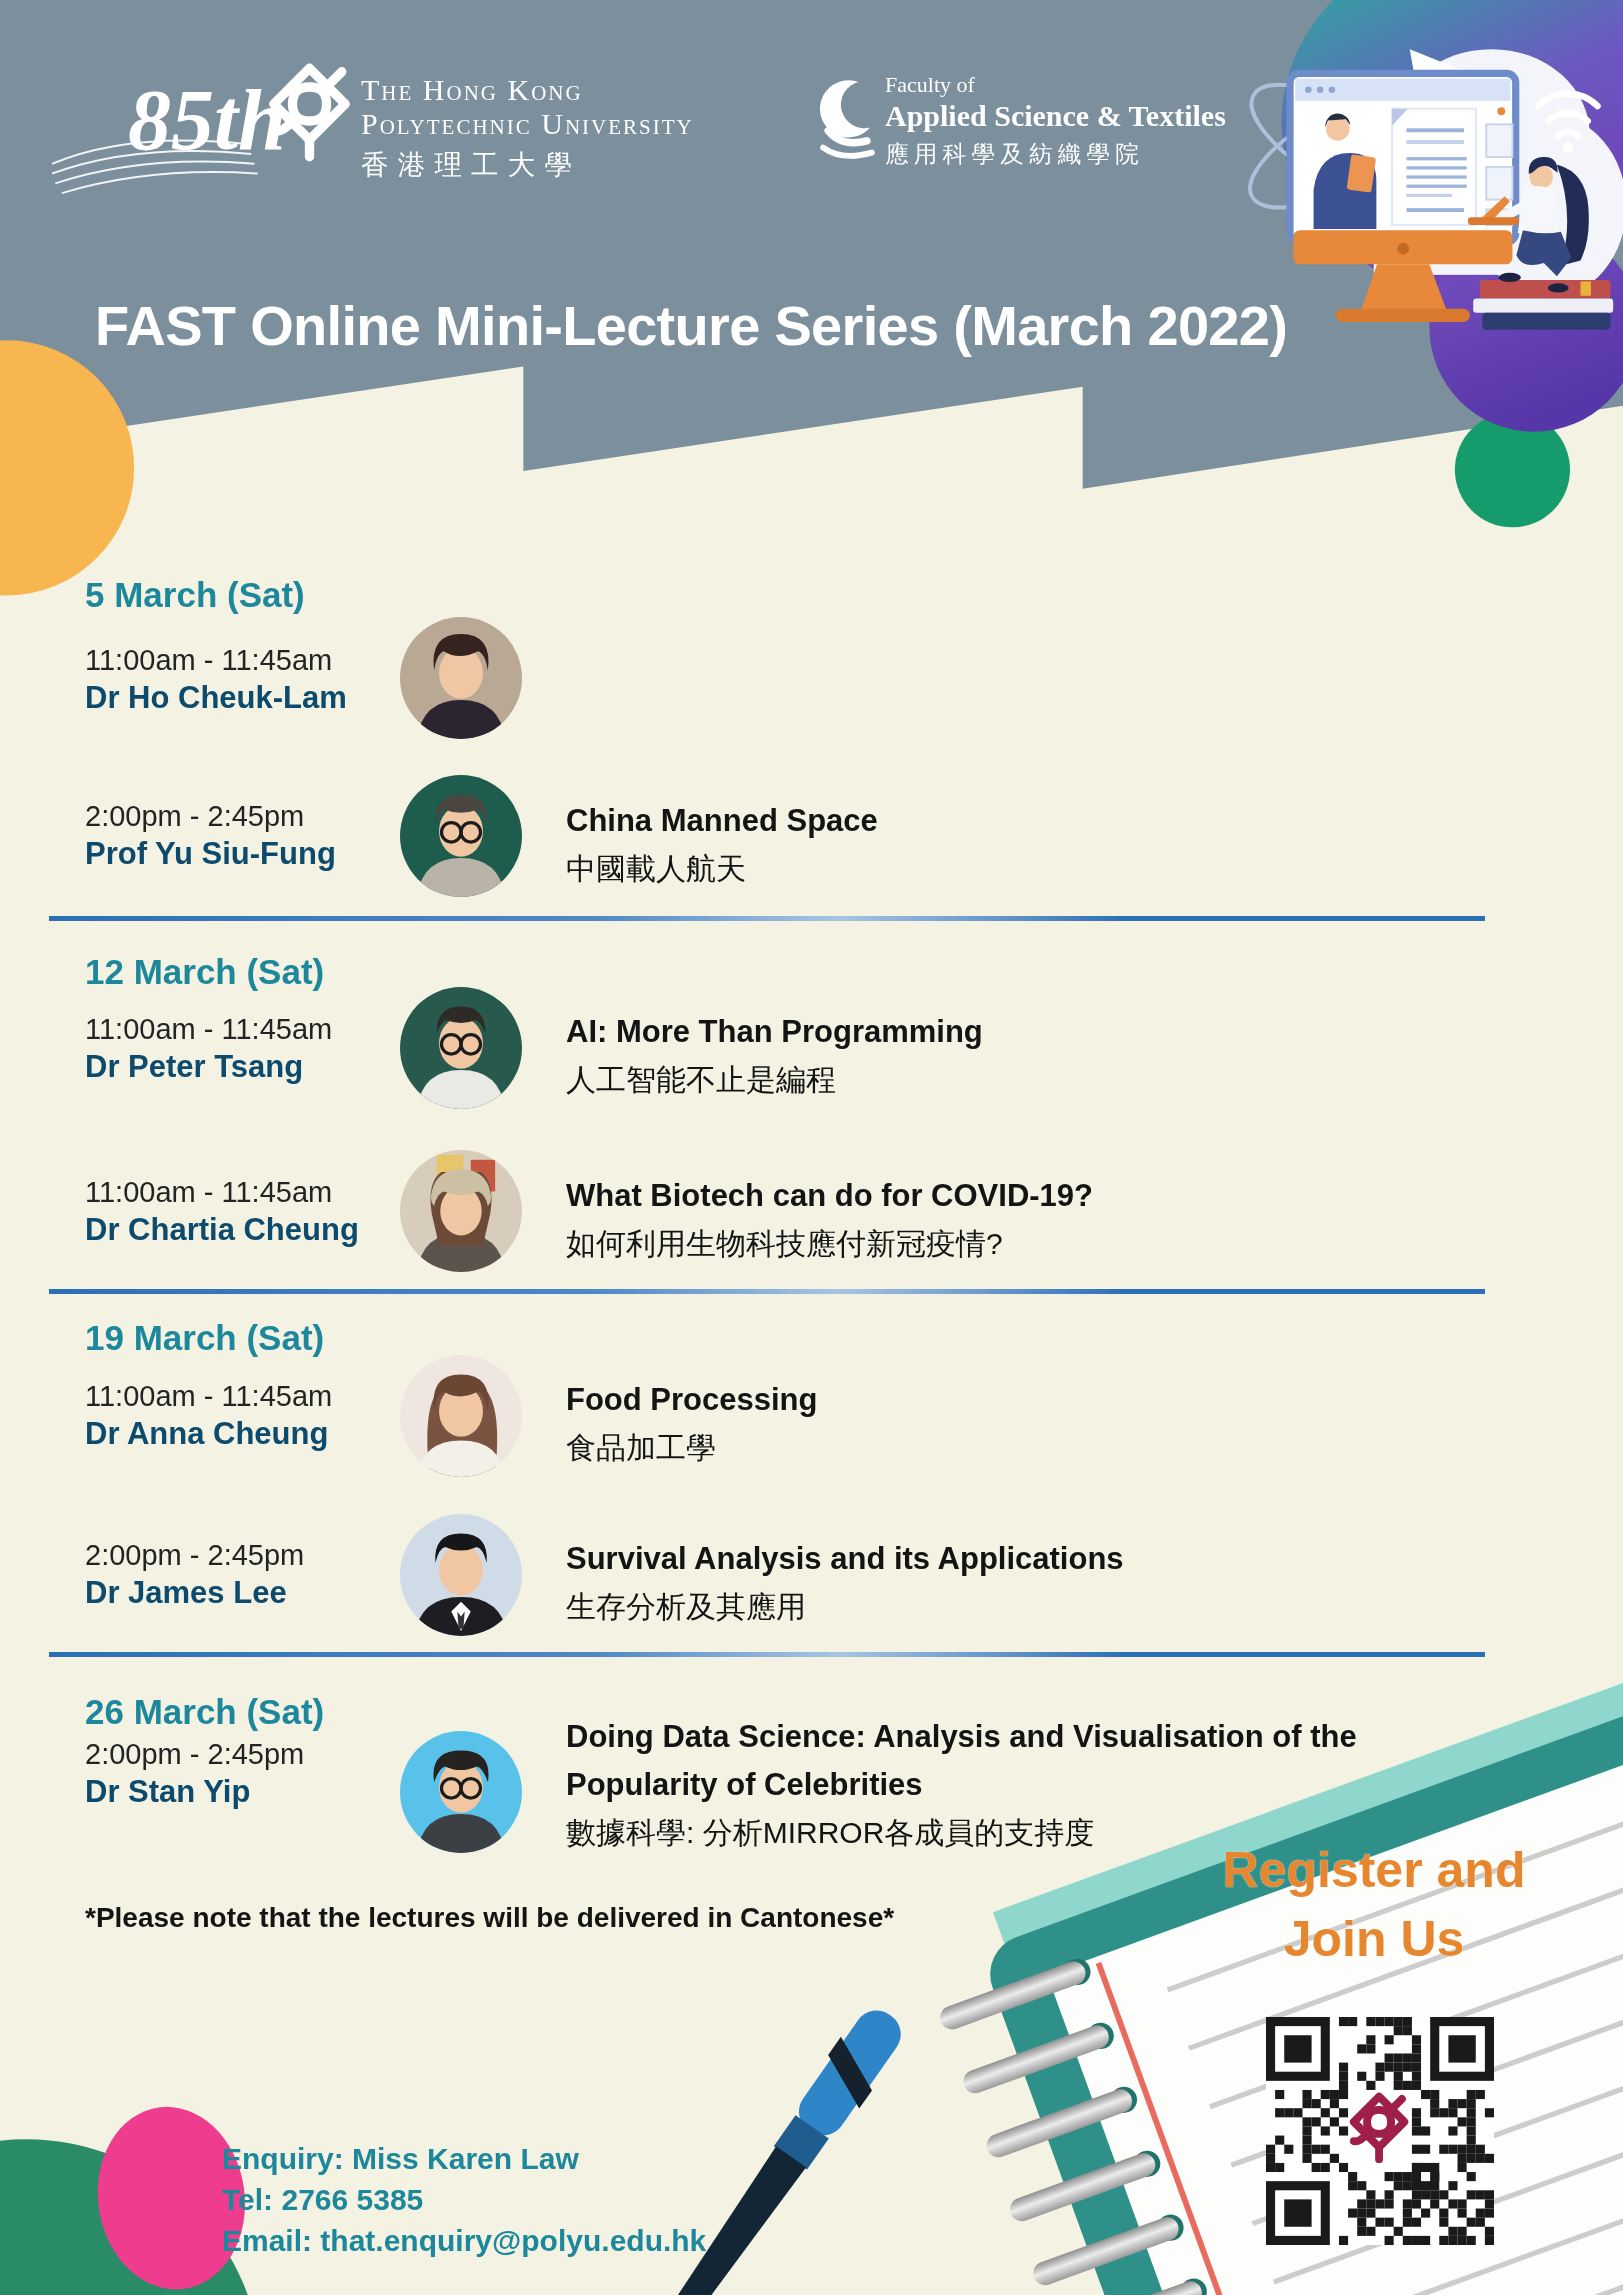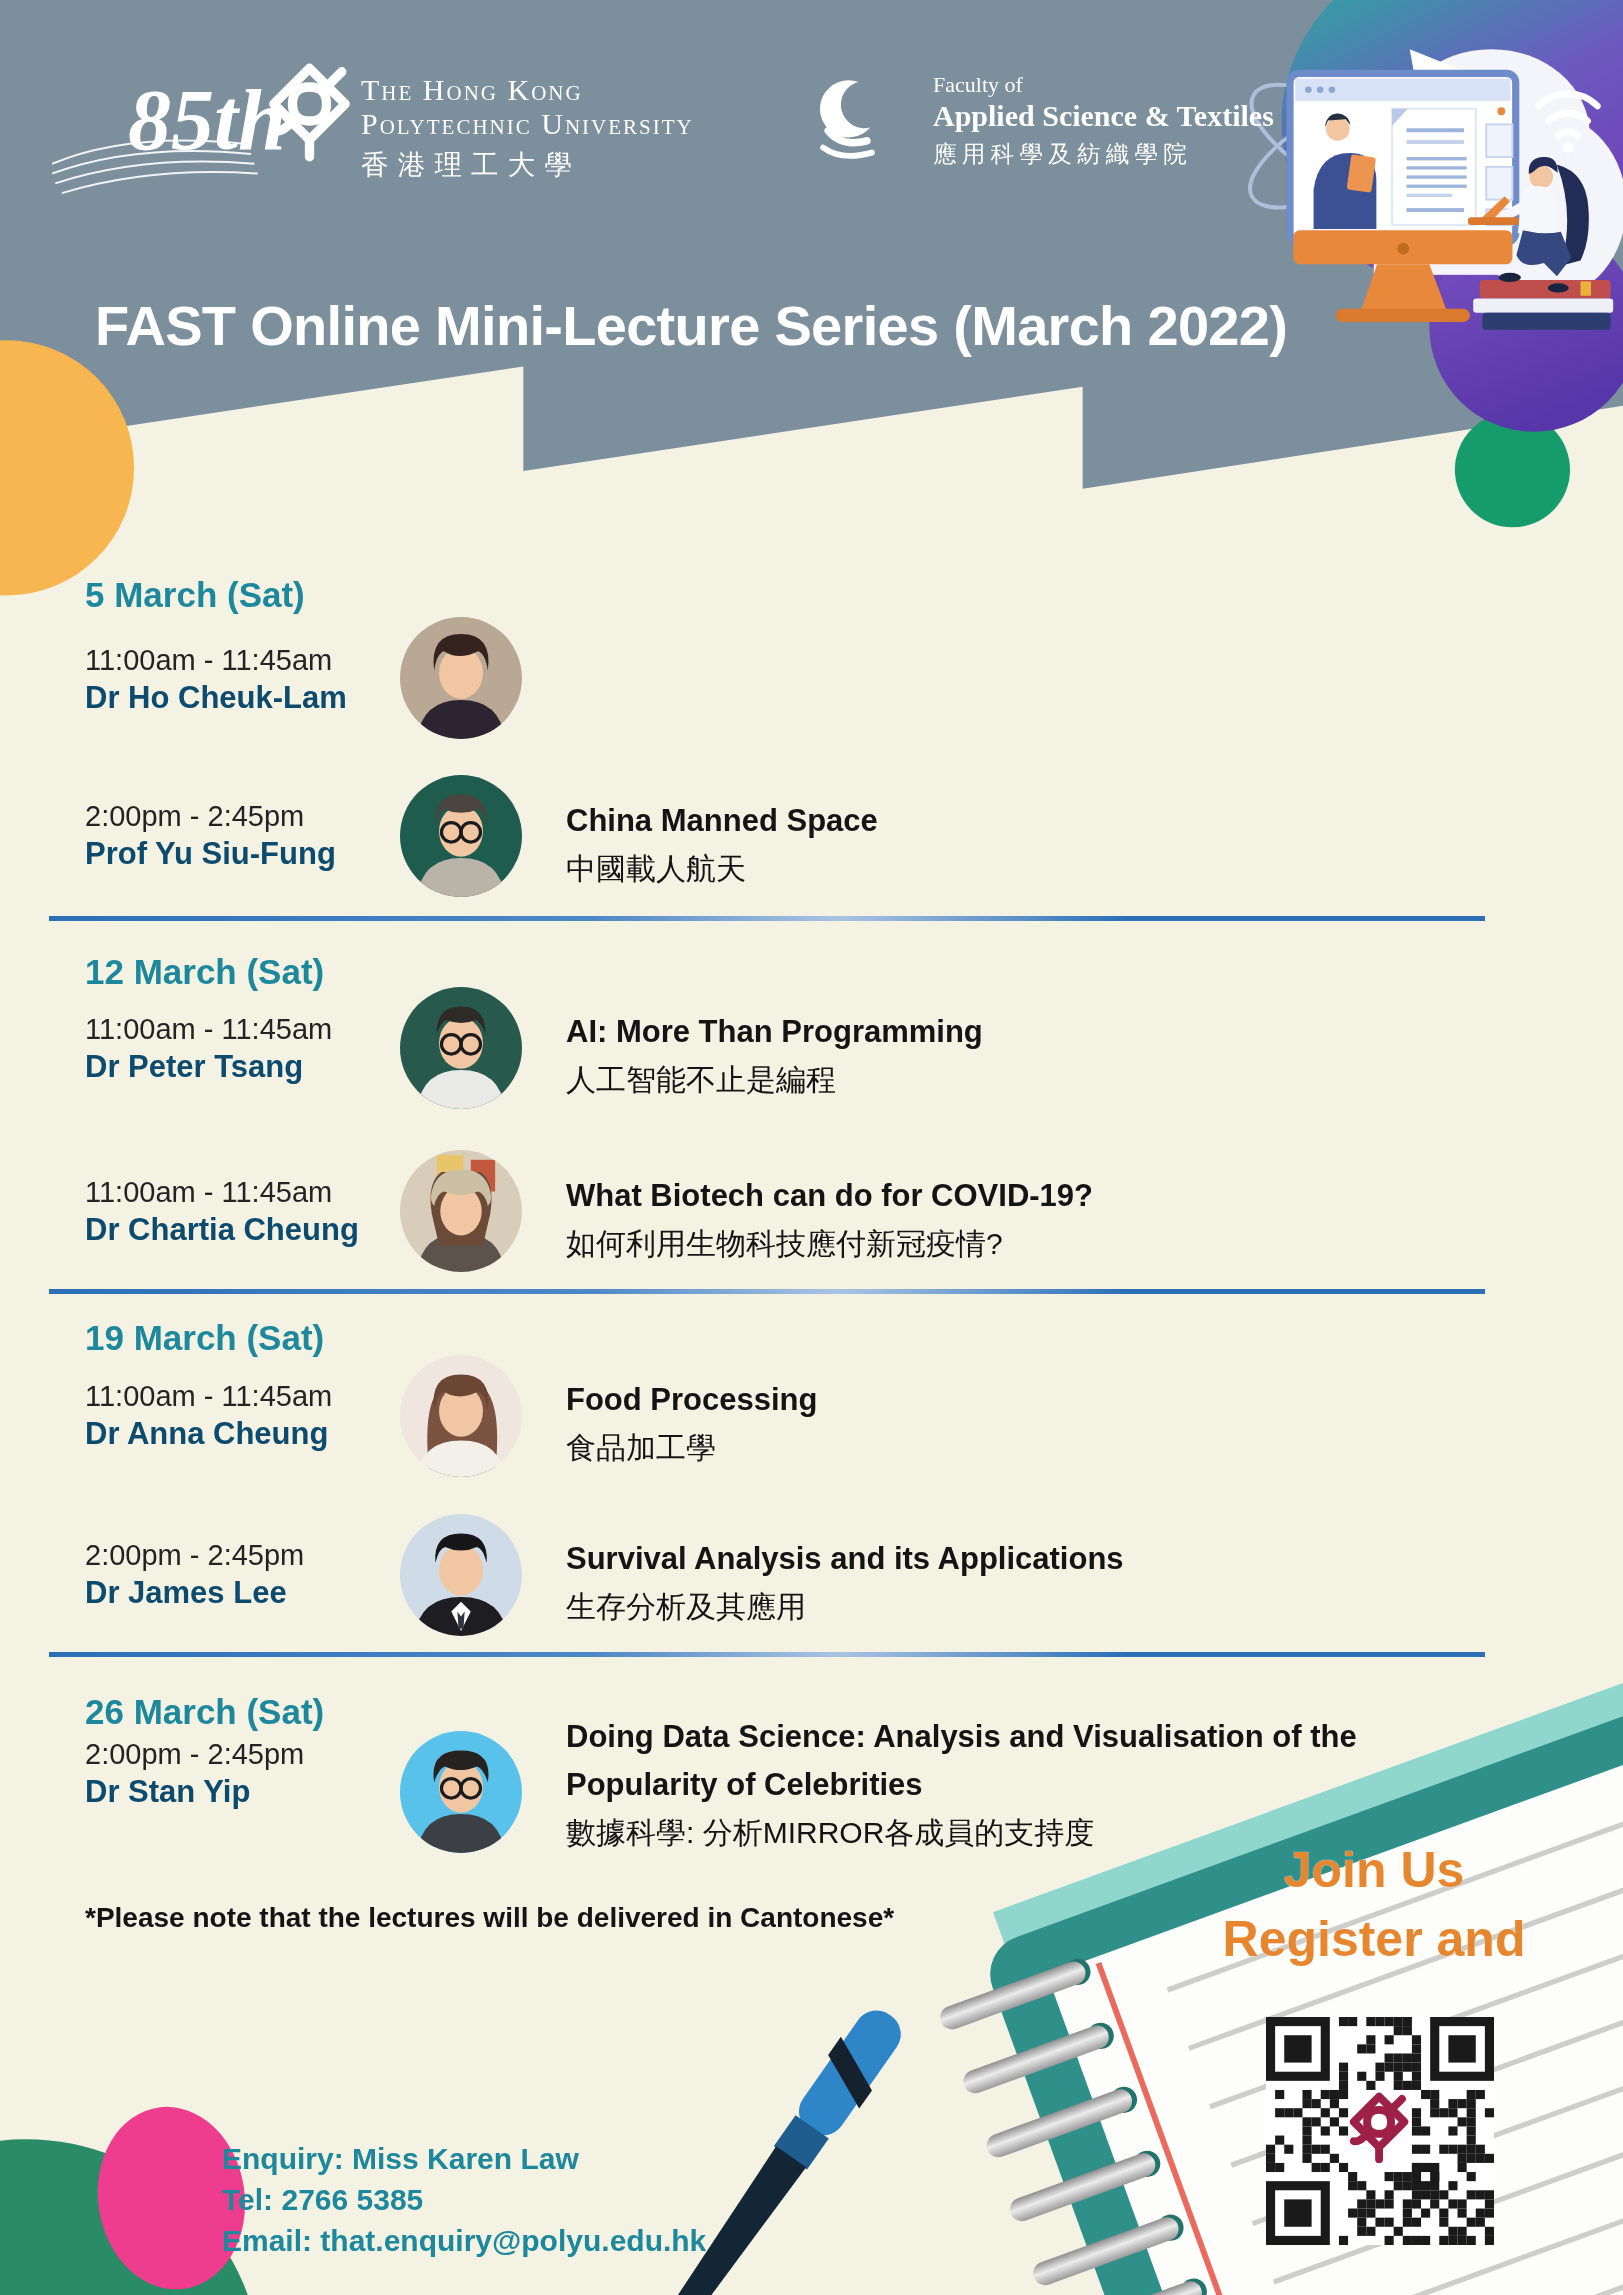--- a/index.html
+++ b/index.html
@@ -10,21 +10,21 @@
     -webkit-font-smoothing:antialiased;
   }
   .abs{position:absolute;}
   svg{display:block;}
   
   .logo85{left:128px; top:77px; font-family:"Liberation Serif","DejaVu Serif",serif;
     font-style:italic; font-weight:700; font-size:86px; color:#fff; line-height:1;}
   .uni-text{left:361px; top:73px; color:#fff; font-family:"Liberation Serif","DejaVu Serif",serif;}
   .uni-text .l1,.uni-text .l2{font-variant:small-caps; font-size:30px; letter-spacing:2px; line-height:1.14;}
   .uni-text .zh{font-size:27.5px; letter-spacing:9.2px; margin-top:5.2px;}
-  .fac-text{left:885px; top:72px; color:#fff;margin-left:48px;}
+  .fac-text{left:885px; top:72px; color:#fff;}
   .fac-text .f1{font-family:"Liberation Serif","DejaVu Serif",serif; font-size:22px; line-height:1.2;}
   .fac-text .f2{font-family:"Liberation Serif","DejaVu Serif",serif; font-size:30px; font-weight:600; line-height:1.2;}
   .fac-text .fzh{font-size:23.6px; letter-spacing:5.2px; margin-top:3.9px;}
   
   .banner-title{left:95px; top:293px; width:1440px; color:#fff;
     font-size:56px; font-weight:800; letter-spacing:-0.7px; white-space:nowrap;}
   
   .date-h{left:85px; color:#1D879C; font-size:35px; font-weight:800; white-space:nowrap;}
   .slot{left:85px; width:314px; color:#232323; font-size:29px; line-height:38px; white-space:nowrap;}
   .slot .nm{font-weight:800; font-size:31px; color:#0c4a6e;}
@@ -426,22 +426,22 @@
       </svg>
   </div>
   <div class="abs stitle" style="top:1713px;max-width:864px">
     <div class="en">Doing Data Science: Analysis and Visualisation of the Popularity of Celebrities</div>
     <div class="zh">數據科學: 分析MIRROR各成員的支持度</div>
   </div>
 
   <div class="abs note">*Please note that the lectures will be delivered in Cantonese*</div>
 
   <div class="abs register">
+    <div>Register and</div>
     <div>Join Us</div>
-    <div>Register and</div>
   </div>
 
   <svg id="qr" class="abs qr" viewBox="0 0 25 25">
       <rect x="0" y="0" width="25" height="25" fill="#fff"></rect>
       <rect x="8" y="0" width="1" height="1" fill="#1A1A1A"></rect>
       <rect x="9" y="0" width="1" height="1" fill="#1A1A1A"></rect>
       <rect x="11" y="0" width="1" height="1" fill="#1A1A1A"></rect>
       <rect x="12" y="0" width="1" height="1" fill="#1A1A1A"></rect>
       <rect x="13" y="0" width="1" height="1" fill="#1A1A1A"></rect>
       <rect x="14" y="0" width="1" height="1" fill="#1A1A1A"></rect>

